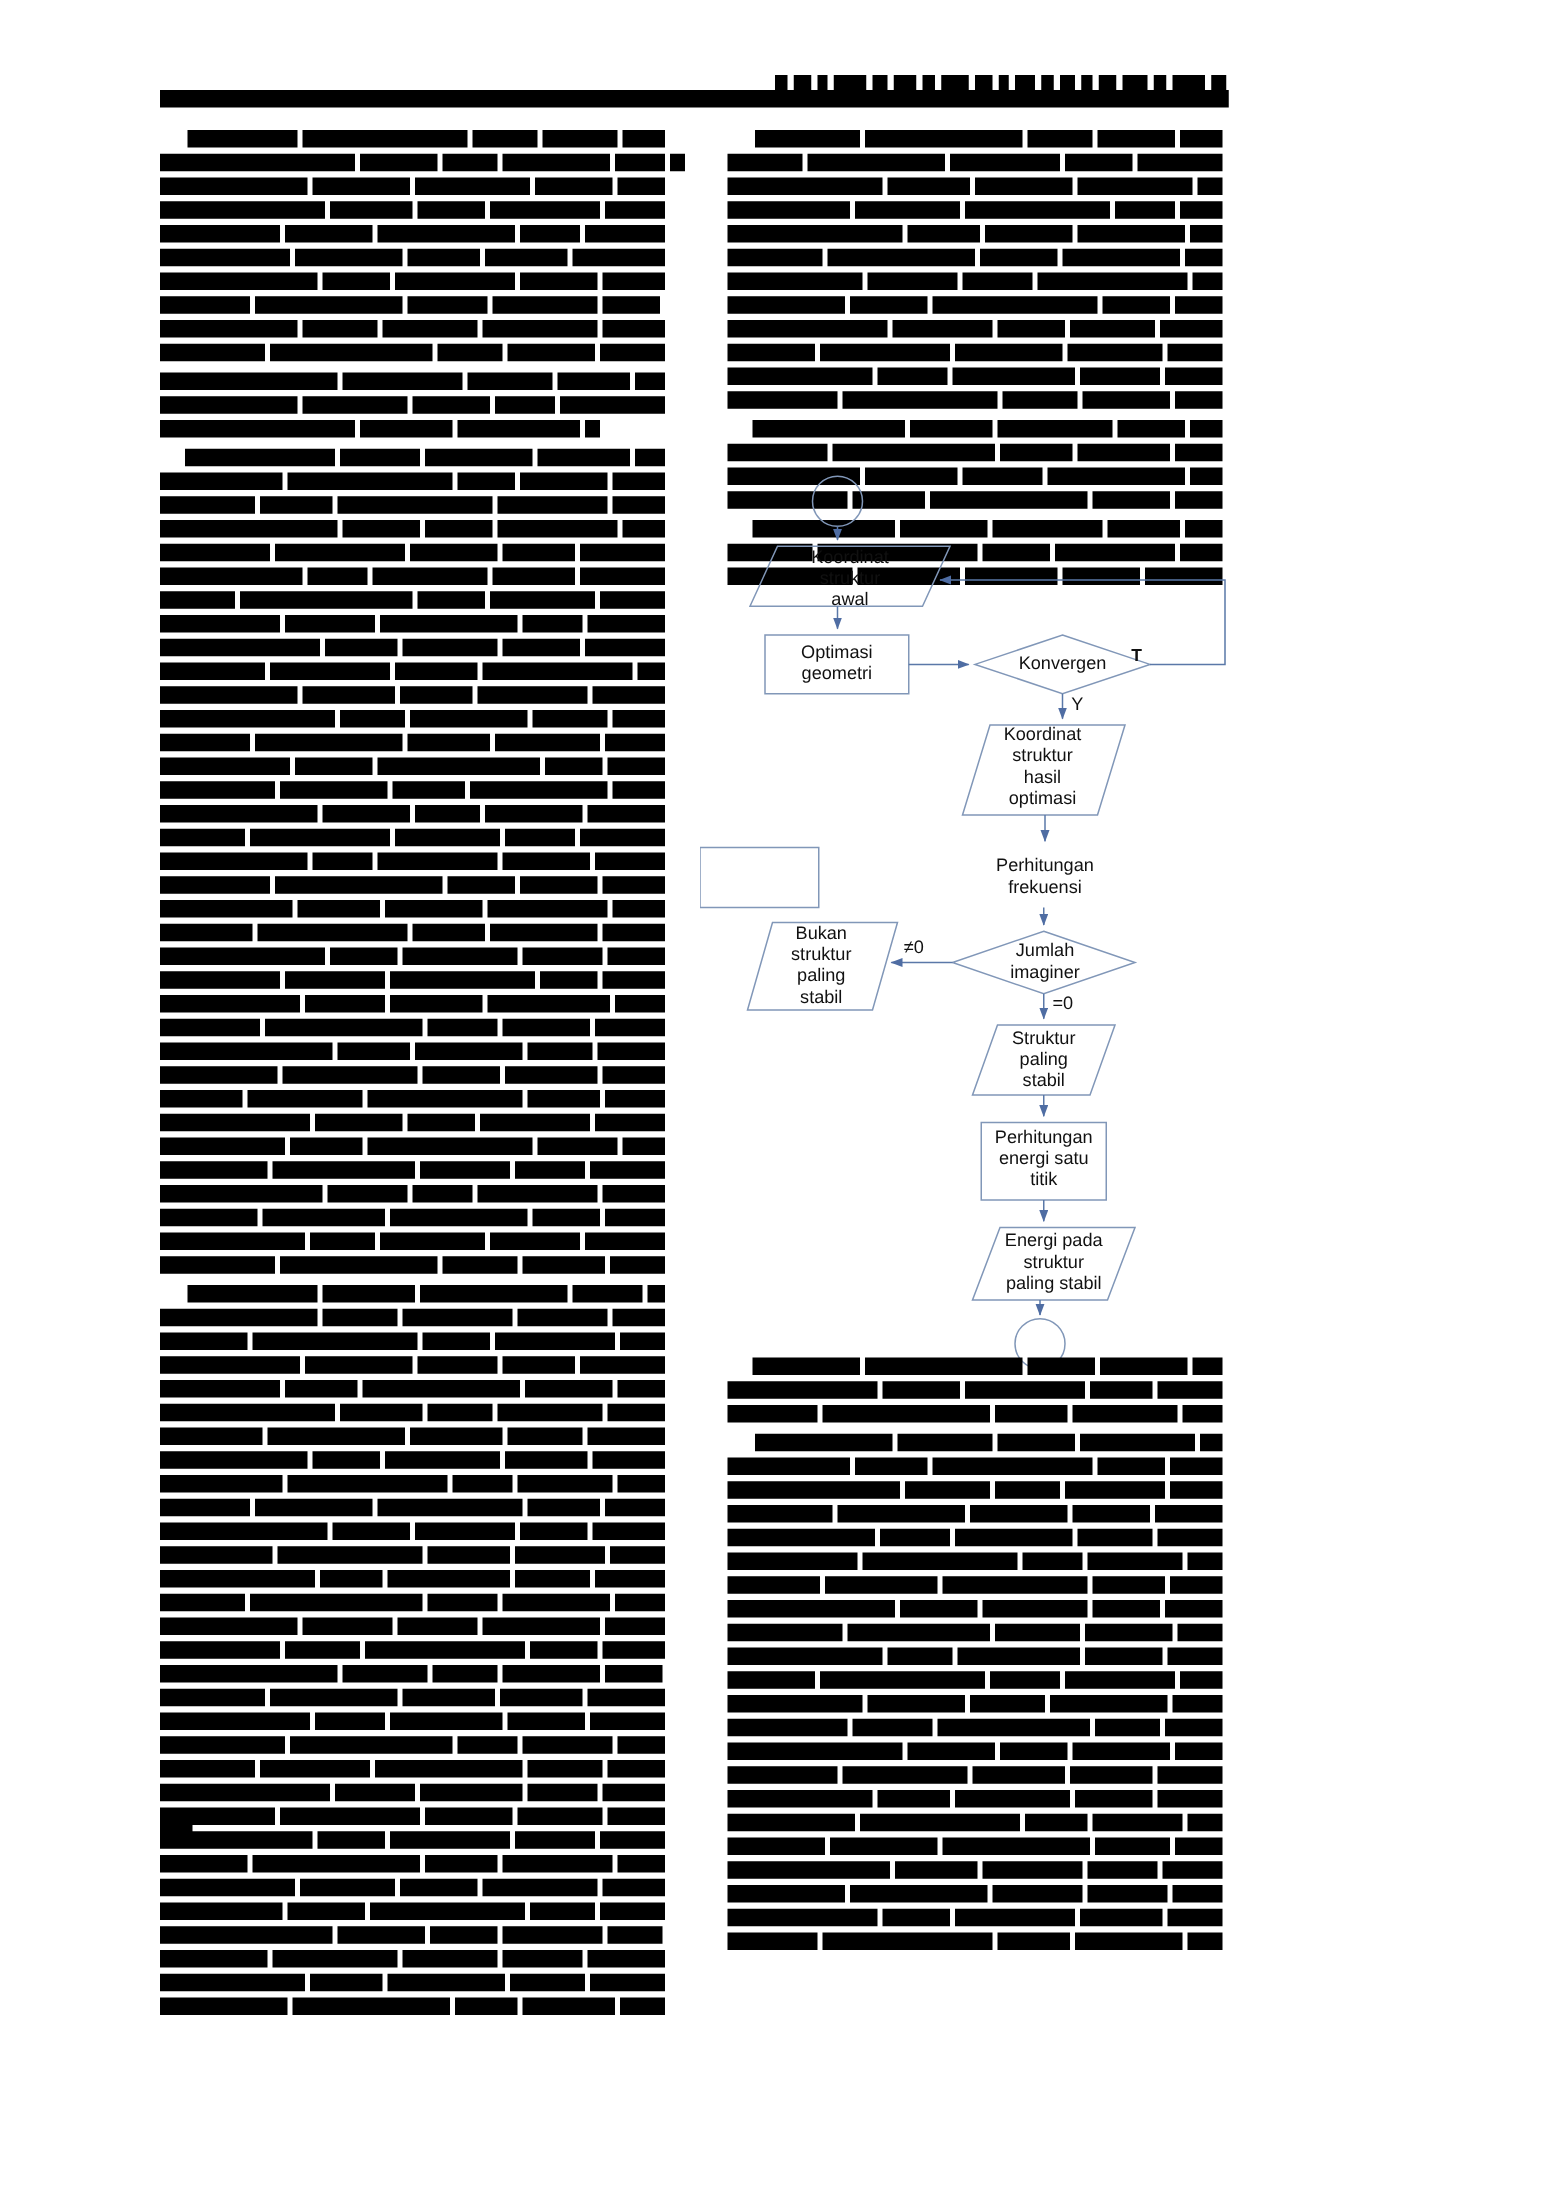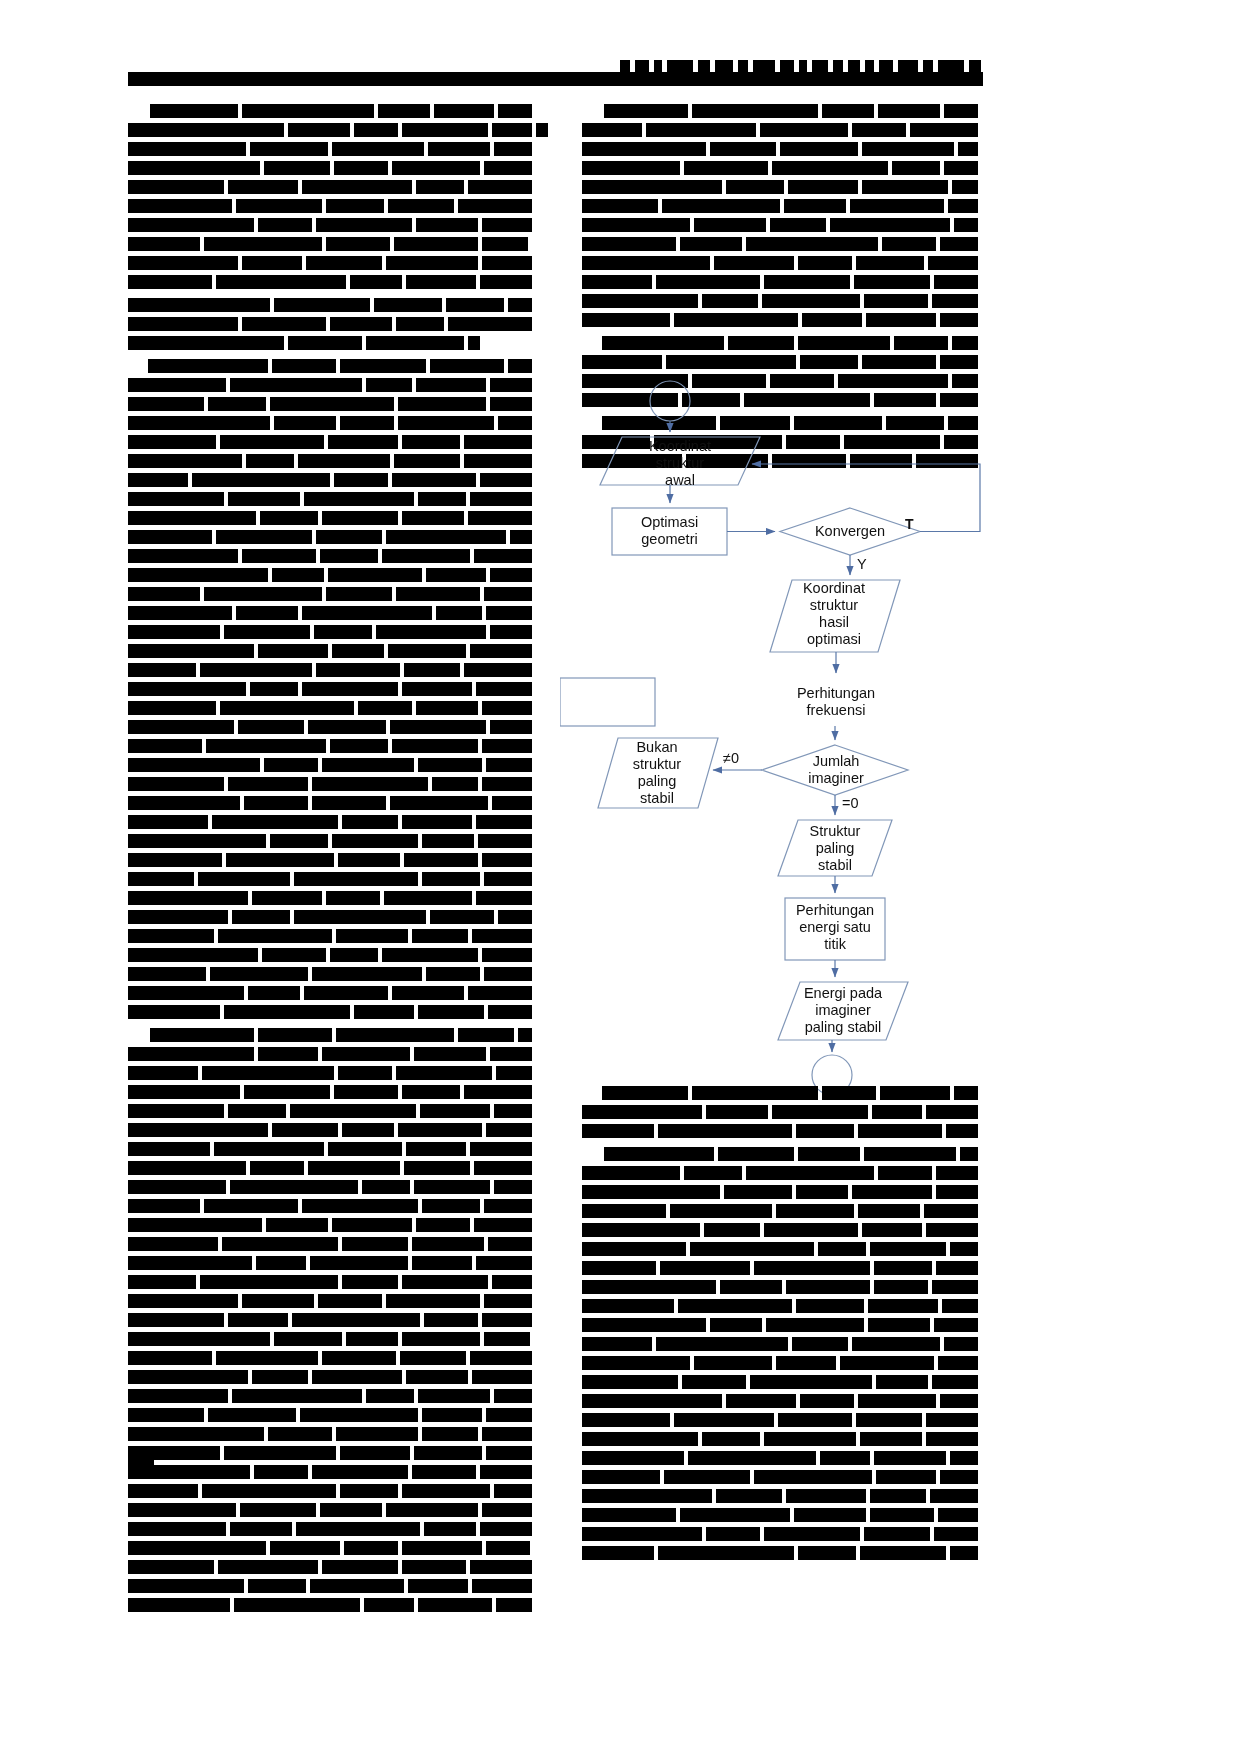--- a/index.html
+++ b/index.html
@@ -247,21 +247,21 @@
 struktur
 paling
 stabil</div>
     <div class="fc-label" style="left:222px;top:443px;width:106px;">Struktur
 paling
 stabil</div>
     <div class="fc-label" style="left:224px;top:522px;width:102px;">Perhitungan
 energi satu
 titik</div>
     <div class="fc-label" style="left:222px;top:605px;width:122px;">Energi pada
-imaginer
+struktur
 paling stabil</div>
 
     <div class="fc-edge-label" style="left:345px;top:136px;">T</div>
     <div class="fc-edge-label norm" style="left:297px;top:176px;">Y</div>
     <div class="fc-edge-label norm" style="left:163px;top:370px;">≠0</div>
     <div class="fc-edge-label norm" style="left:282px;top:415px;">=0</div>
   </div>
 
   <div class="col" id="col-right-bottom" style="position:absolute;left:582px;top:1086px;width:400px;">
       <div class="rline" style="padding-left: 20px;"><i style="width: 86px;"></i><i style="width: 126px;"></i><i style="width: 54px;"></i><i style="width: 70px;"></i><i style="width: 24px;"></i></div>

